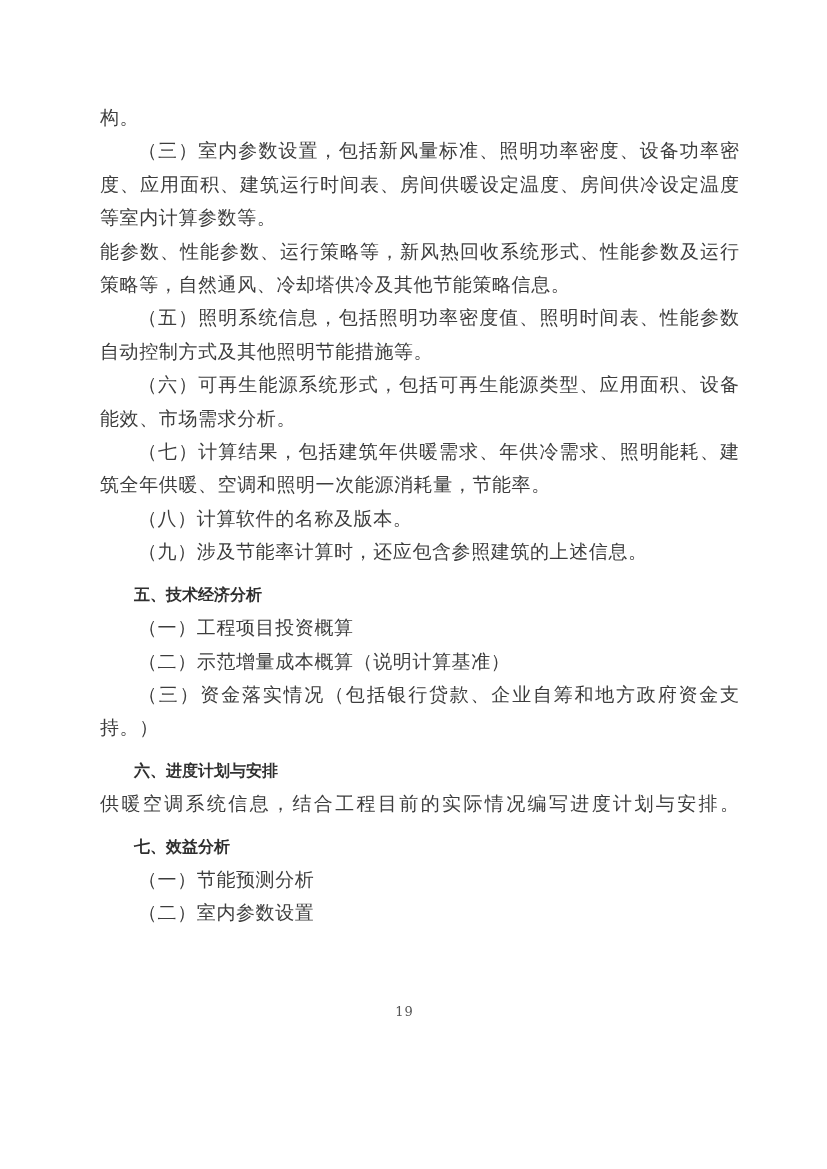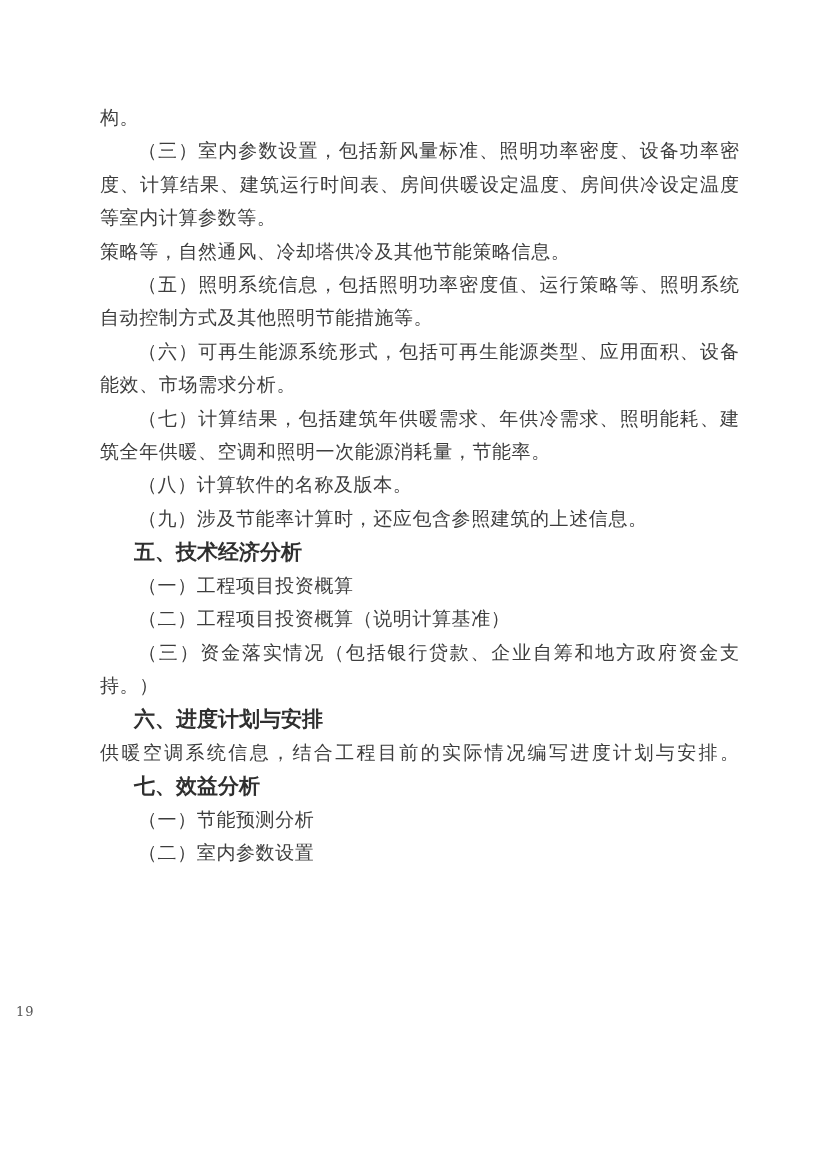--- a/index.html
+++ b/index.html
@@ -36,59 +36,61 @@
     text-align-last: justify;
     text-justify: inter-character;
     font-family: Liberation Serif, serif;
   }
   .line.indent {
     padding-left: 38px;
   }
   .heading {
     font-family: "Liberation Sans", "DejaVu Sans", sans-serif;
     font-weight: 700;
-    font-size: 21px;
+    font-size: 16px;
     line-height: 33.4px;
+    margin-top: 9px;
     padding-left: 34px;
     color: var(--ink-heading, #2f2f2f);
     white-space: nowrap;
   }
   .page-number {
     position: absolute;
     top: 1004px;
-    left: 16px;
+    left: 3px;
     width: 803px; 
-    text-align: left;
+    text-align: center;
     font-size: 13px;
     letter-spacing: 1px;
     color: #555555;
     font-family: "DejaVu Serif", serif;
   }
 </style>
 </head>
 <body>
 
 <div class="page" style="--paper: #ffffff; --ink: #3d3d3d; --ink-heading: #2f2f2f;">
   <div class="content">
       <div class="line">构。</div>
       <div class="line indent justify">（三）室内参数设置，包括新风量标准、照明功率密度、设备功率密</div>
-      <div class="line justify">度、计算结果、建筑运行时间表、房间供暖设定温度、房间供冷设定温度</div>
+      <div class="line justify">度、应用面积、建筑运行时间表、房间供暖设定温度、房间供冷设定温度</div>
       <div class="line">等室内计算参数等。</div>
+      <div class="line justify">能参数、性能参数、运行策略等，新风热回收系统形式、性能参数及运行</div>
       <div class="line">策略等，自然通风、冷却塔供冷及其他节能策略信息。</div>
-      <div class="line indent justify">（五）照明系统信息，包括照明功率密度值、运行策略等、照明系统</div>
+      <div class="line indent justify">（五）照明系统信息，包括照明功率密度值、照明时间表、性能参数</div>
       <div class="line">自动控制方式及其他照明节能措施等。</div>
       <div class="line indent justify">（六）可再生能源系统形式，包括可再生能源类型、应用面积、设备</div>
       <div class="line">能效、市场需求分析。</div>
       <div class="line indent justify">（七）计算结果，包括建筑年供暖需求、年供冷需求、照明能耗、建</div>
       <div class="line">筑全年供暖、空调和照明一次能源消耗量，节能率。</div>
       <div class="line indent">（八）计算软件的名称及版本。</div>
       <div class="line indent">（九）涉及节能率计算时，还应包含参照建筑的上述信息。</div>
       <div class="heading">五、技术经济分析</div>
       <div class="line indent">（一）工程项目投资概算</div>
-      <div class="line indent">（二）工程项目投资概算（说明计算基准）</div>
+      <div class="line indent">（二）示范增量成本概算（说明计算基准）</div>
       <div class="line indent justify">（三）资金落实情况（包括银行贷款、企业自筹和地方政府资金支</div>
       <div class="line">持。）</div>
       <div class="heading">六、进度计划与安排</div>
       <div class="line justify">供暖空调系统信息，结合工程目前的实际情况编写进度计划与安排。</div>
       <div class="heading">七、效益分析</div>
       <div class="line indent">（一）节能预测分析</div>
       <div class="line indent">（二）室内参数设置</div>
     </div>
   <div class="page-number">19</div>
 </div>

